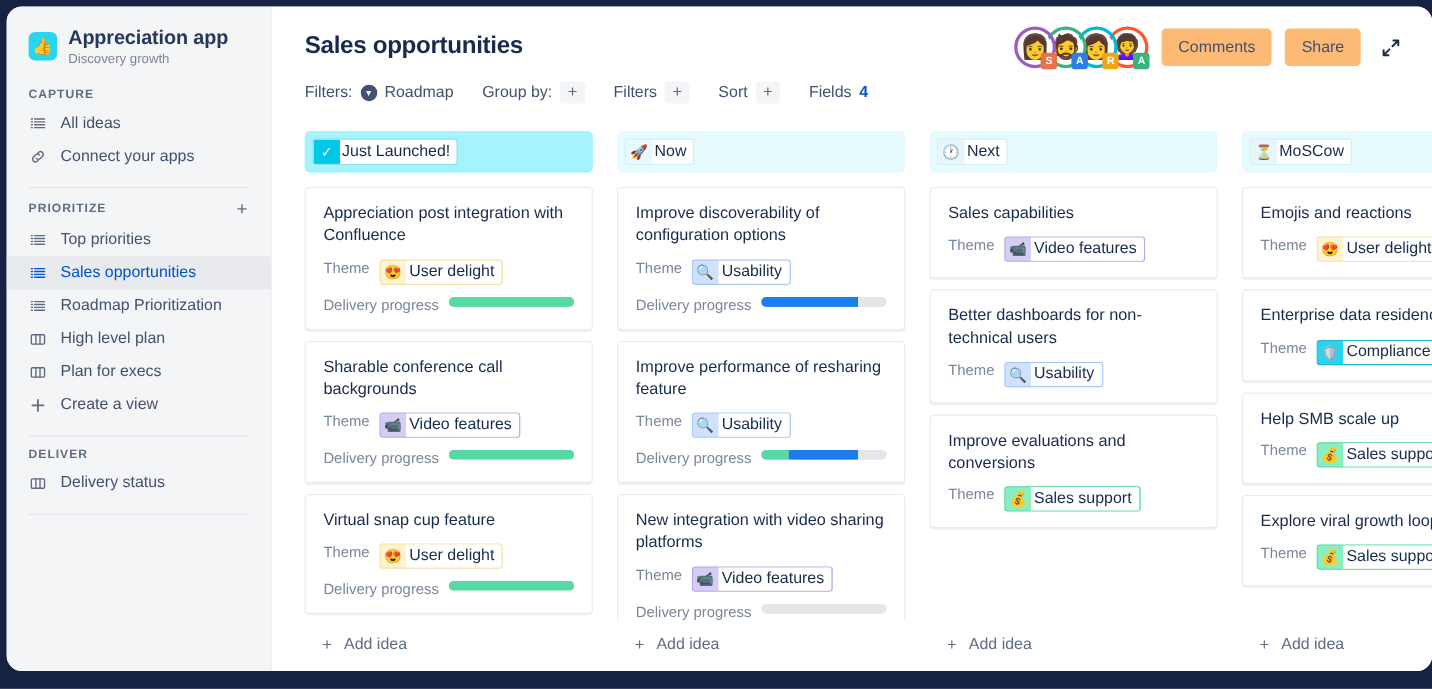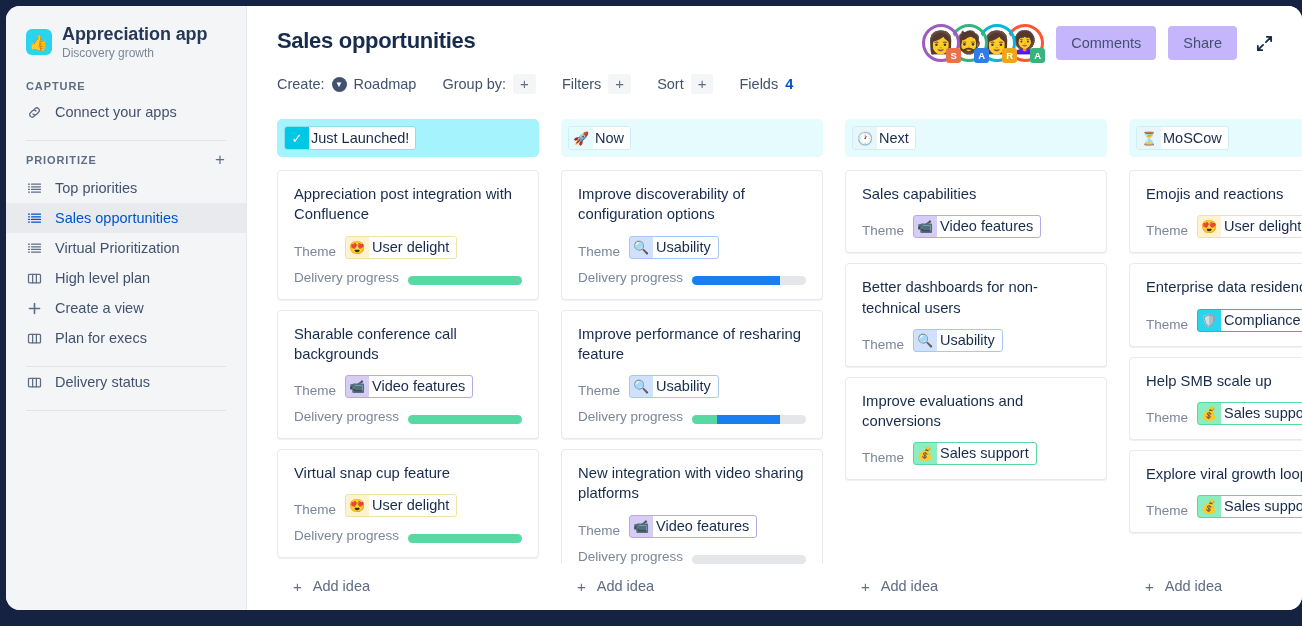--- a/index.html
+++ b/index.html
@@ -105,21 +105,21 @@
     font-size: 22px; overflow: hidden;
   }
   .avatar .badge {
     position: absolute; right: -1px; bottom: -1px;
     width: 15px; height: 15px; border-radius: 3px;
     color: #fff; font-size: 9.5px; font-weight: bold;
     display: flex; align-items: center; justify-content: center;
     z-index: 3;
   }
   .pill-btn {
-    background: #c4b5fd; color: #42526e;
+    background: #fdba74; color: #42526e;
     border: none; border-radius: 4px;
     font-family: inherit; font-size: 14.5px;
     padding: 9px 15px; cursor: pointer;
   }
   .expand-btn {
     background: none; border: none; cursor: pointer;
     color: #172b4d; padding: 4px 6px; display:flex; align-items:center;
   }
 
   .toolbar {
@@ -181,21 +181,21 @@
     border: 1px solid #e8eaee;
     border-radius: 4px;
     box-shadow: 0 1px 1px rgba(9,30,66,0.07);
     padding: 13px 16px 14px 16px;
     margin-bottom: 10px;
   }
   .card-title {
     font-size: 14.8px; color: #172b4d; line-height: 1.37;
     margin-bottom: 11px;
   }
-  .field-row { display: flex; align-items: flex-end; gap: 9px; margin-bottom: 11px; }
+  .field-row { display: flex; align-items: flex-start; gap: 9px; margin-bottom: 11px; }
   .field-row:last-child { margin-bottom: 0; }
   .field-label { font-size: 13.5px; color: #7a869a; white-space: nowrap; }
   .theme-tag {
     display: inline-flex; align-items: center;
     border-radius: 3px; overflow: hidden; height: 23px;
     max-width: 100%;
   }
   .theme-tag .tg-ico {
     width: 23px; height: 23px; flex: none;
     display: flex; align-items: center; justify-content: center;
@@ -236,20 +236,29 @@
         <div class="project-sub">Discovery growth</div>
       </div>
     </div>
     <div id="sidebar-sections">
         <div class="section-head">
           <span class="section-label">CAPTURE</span>
         </div>
         <div class="nav-item">
           <span class="nav-ico">
             <svg width="15" height="15" viewBox="0 0 16 16" fill="none" stroke="currentColor" stroke-width="1.35" stroke-linecap="round">
+              <path d="M1.6 3.4h1M1.6 6.2h1M1.6 9h1M1.6 11.8h1"></path>
+              <path d="M4.8 3.4h9.6M4.8 6.2h9.6M4.8 9h9.6M4.8 11.8h9.6"></path>
+            </svg>
+          </span>
+          <span class="nav-label">All ideas</span>
+        </div>
+        <div class="nav-item">
+          <span class="nav-ico">
+            <svg width="15" height="15" viewBox="0 0 16 16" fill="none" stroke="currentColor" stroke-width="1.35" stroke-linecap="round">
               <path d="M6.4 9.6a2.6 2.6 0 0 0 3.8.2l2.3-2.3a2.7 2.7 0 0 0-3.8-3.8l-1.3 1.3"></path>
               <path d="M9.6 6.4a2.6 2.6 0 0 0-3.8-.2L3.5 8.5a2.7 2.7 0 0 0 3.8 3.8l1.3-1.3"></path>
             </svg>
           </span>
           <span class="nav-label">Connect your apps</span>
         </div>
         <div class="divider"></div>
         <div class="section-head">
           <span class="section-label">PRIORITIZE</span>
           <span class="section-plus">+</span>
@@ -272,49 +281,52 @@
           </span>
           <span class="nav-label">Sales opportunities</span>
         </div>
         <div class="nav-item">
           <span class="nav-ico">
             <svg width="15" height="15" viewBox="0 0 16 16" fill="none" stroke="currentColor" stroke-width="1.35" stroke-linecap="round">
               <path d="M1.6 3.4h1M1.6 6.2h1M1.6 9h1M1.6 11.8h1"></path>
               <path d="M4.8 3.4h9.6M4.8 6.2h9.6M4.8 9h9.6M4.8 11.8h9.6"></path>
             </svg>
           </span>
-          <span class="nav-label">Virtual Prioritization</span>
+          <span class="nav-label">Roadmap Prioritization</span>
         </div>
         <div class="nav-item">
           <span class="nav-ico">
             <svg width="15" height="15" viewBox="0 0 16 16" fill="none" stroke="currentColor" stroke-width="1.35" stroke-linecap="round">
               <rect x="1.6" y="3.6" width="12.8" height="9" rx="1"></rect>
               <path d="M6 3.6v9M10 3.6v9"></path>
             </svg>
           </span>
           <span class="nav-label">High level plan</span>
         </div>
         <div class="nav-item">
           <span class="nav-ico">
+            <svg width="15" height="15" viewBox="0 0 16 16" fill="none" stroke="currentColor" stroke-width="1.35" stroke-linecap="round">
+              <rect x="1.6" y="3.6" width="12.8" height="9" rx="1"></rect>
+              <path d="M6 3.6v9M10 3.6v9"></path>
+            </svg>
+          </span>
+          <span class="nav-label">Plan for execs</span>
+        </div>
+        <div class="nav-item">
+          <span class="nav-ico">
             <svg width="15" height="15" viewBox="0 0 16 16" fill="none" stroke="currentColor" stroke-width="1.7" stroke-linecap="round">
               <path d="M8 2.6v10.8M2.6 8h10.8"></path>
             </svg>
           </span>
           <span class="nav-label">Create a view</span>
         </div>
-        <div class="nav-item">
-          <span class="nav-ico">
-            <svg width="15" height="15" viewBox="0 0 16 16" fill="none" stroke="currentColor" stroke-width="1.35" stroke-linecap="round">
-              <rect x="1.6" y="3.6" width="12.8" height="9" rx="1"></rect>
-              <path d="M6 3.6v9M10 3.6v9"></path>
-            </svg>
-          </span>
-          <span class="nav-label">Plan for execs</span>
-        </div>
         <div class="divider"></div>
+        <div class="section-head">
+          <span class="section-label">DELIVER</span>
+        </div>
         <div class="nav-item">
           <span class="nav-ico">
             <svg width="15" height="15" viewBox="0 0 16 16" fill="none" stroke="currentColor" stroke-width="1.35" stroke-linecap="round">
               <rect x="1.6" y="3.6" width="12.8" height="9" rx="1"></rect>
               <path d="M6 3.6v9M10 3.6v9"></path>
             </svg>
           </span>
           <span class="nav-label">Delivery status</span>
         </div>
       </div>
@@ -355,21 +367,21 @@
           <svg width="19" height="19" viewBox="0 0 20 20" fill="none" stroke="#172b4d" stroke-width="1.9" stroke-linecap="round">
             <path d="M11.5 8.5 L17 3 M17 3 h-4.6 M17 3 v4.6"></path>
             <path d="M8.5 11.5 L3 17 M3 17 h4.6 M3 17 v-4.6"></path>
           </svg>
         </button>
       </div>
     </div>
 
     <div class="toolbar">
       <div class="tb-group">
-        <span class="tb-label">Create:</span>
+        <span class="tb-label">Filters:</span>
         <span class="roadmap-dot">▼</span>
         <span class="tb-label">Roadmap</span>
       </div>
       <div class="tb-group">
         <span class="tb-label">Group by:</span>
         <span class="tb-chip">+</span>
       </div>
       <div class="tb-group">
         <span class="tb-label">Filters</span>
         <span class="tb-chip">+</span>

